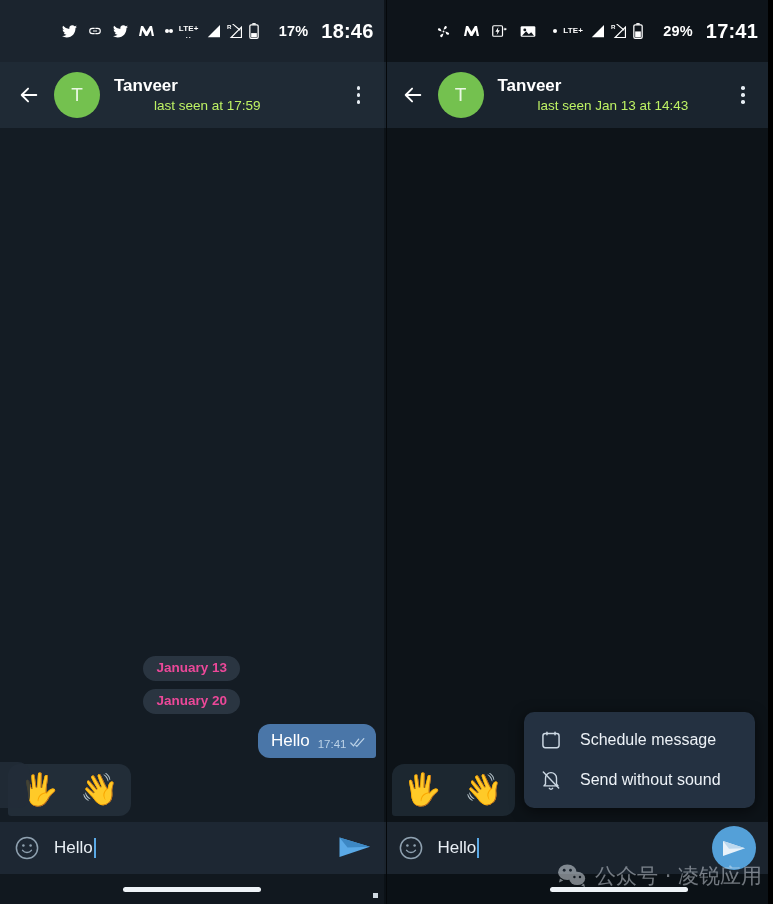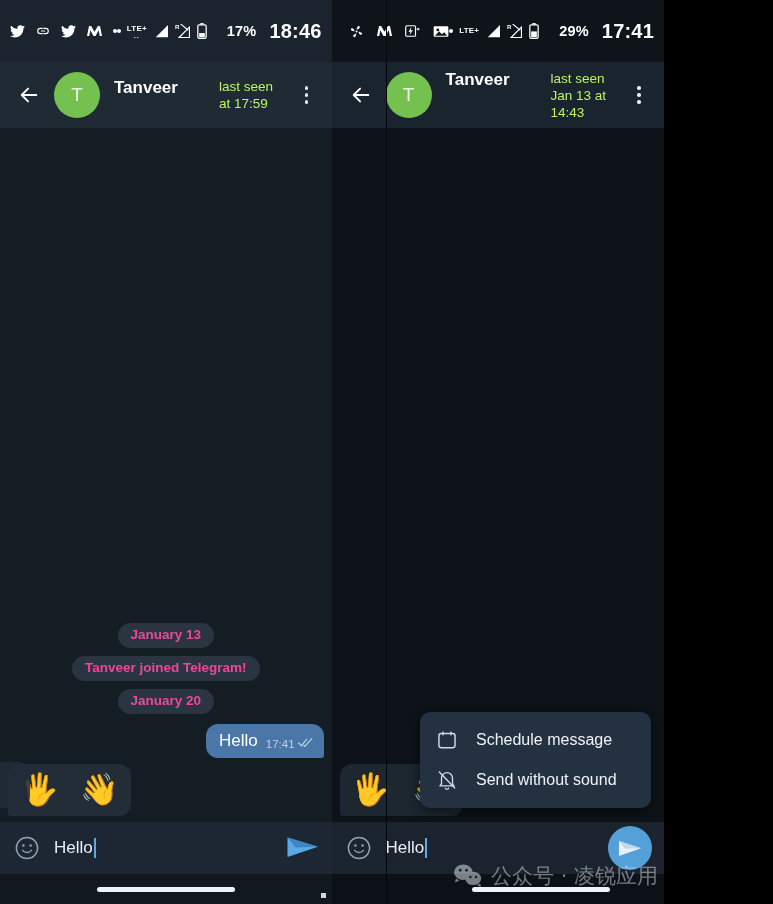--- a/index.html
+++ b/index.html
@@ -4,21 +4,21 @@
 <style>
   * { box-sizing: border-box; margin: 0; padding: 0; }
   html, body {
     width: 773px; height: 904px;
     background: #000;
     font-family: "Liberation Sans", "DejaVu Sans", sans-serif;
     overflow: hidden;
   }
   .screenshot {
     position: relative;
-    width: 664px; height: 904px;
+    width: 768px; height: 904px;
     display: flex;
     background: #0b1117;
   }
 
   
   .panel {
     position: relative;
     height: 904px;
     display: flex;
     flex-direction: column;
@@ -78,21 +78,21 @@
   .panel-right .chat-header { background: #1a242e; }
   .back-arrow { width: 22px; height: 22px; flex: 0 0 22px; cursor: pointer; }
   .avatar {
     width: 46px; height: 46px; flex: 0 0 46px;
     border-radius: 50%;
     background: #74c14f;
     color: #e9f7e3;
     display: flex; align-items: center; justify-content: center;
     font-size: 19px; font-weight: normal;
   }
-  .hdr-text { display: flex; justify-content: center; gap: 1px; flex: 1 1 auto; min-width: 0; }
+  .hdr-text { display: flex; flex-direction: column; justify-content: center; gap: 1px; flex: 1 1 auto; min-width: 0; }
   .hdr-name { color: #ffffff; font-size: 17px; font-weight: bold; line-height: 20px; }
   .hdr-sub  { color: #bef264; font-size: 13.5px; line-height: 17px; margin-left: 40px; }
   .kebab { width: 22px; height: 22px; flex: 0 0 22px; display: flex; flex-direction: column; align-items: center; justify-content: center; gap: 3.5px; cursor: pointer; }
   .kebab i { width: 3.5px; height: 3.5px; border-radius: 50%; background: #e6edf3; display: block; }
 
   
   .msgs {
     position: relative;
     flex: 1 1 auto;
     overflow: hidden;
@@ -348,23 +348,20 @@
       <span class="kebab">
           <i></i>
           <i></i>
           <i></i>
         </span>
     </div>
 
     <div class="msgs">
       <div class="chip-row">
         <span class="chip">January 13</span>
-      </div>
-      <div class="chip-row">
-        <span class="chip">Tanveer joined Telegram!</span>
       </div>
       <div class="chip-row">
         <span class="chip">January 20</span>
       </div>
       <div class="bubble-row out">
         <div class="bubble-out">
           <span class="btxt">Hello</span>
           <span class="bmeta">
             <span>17:41</span>
             <span>

